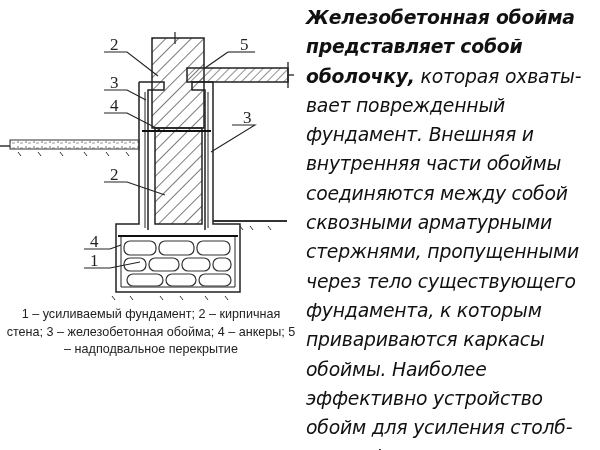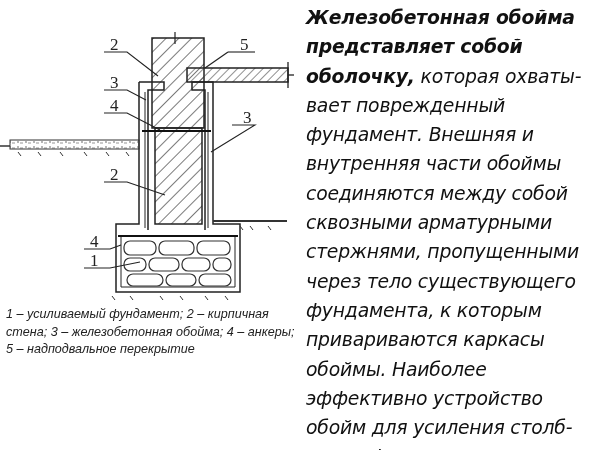--- a/index.html
+++ b/index.html
@@ -1,20 +1,20 @@
 <!DOCTYPE html>
 <html><head>
 <meta charset="utf-8">
 <style>
   html, body { margin:0; padding:0; background:#ffffff; }
   body { width:600px; height:450px; position:relative; overflow:hidden; font-family:"DejaVu Sans", sans-serif; color:#1a1a1a; }
   .figure { position:absolute; left:0; top:0; width:300px; height:300px; }
   .caption { position:absolute; left:6px; top:306px; width:290px; font-family:"Liberation Sans", sans-serif; font-size:12.6px; line-height:17.5px; color:#222; }
   .caption .cap-title { font-weight:bold; display:block; }
-  .caption .cap-body { font-style:italic; display:block; }
+  .caption .cap-body { display:block;text-align:center; }
   .main-text { position:absolute; left:306px; top:3px; width:292px; font-family:"DejaVu Sans", sans-serif; font-size:18.8px; line-height:29.3px; font-style:italic; color:#111; letter-spacing:-0.2px; }
   .main-text .lead { font-weight:bold; }
   .lbl { font-family:"Liberation Serif", serif; font-size:17px; fill:#222; }
 </style>
 </head>
 <body>
 
 <div class="figure">
   <svg width="300" height="300" viewBox="0 0 300 300" xmlns="http://www.w3.org/2000/svg">
     <defs>

